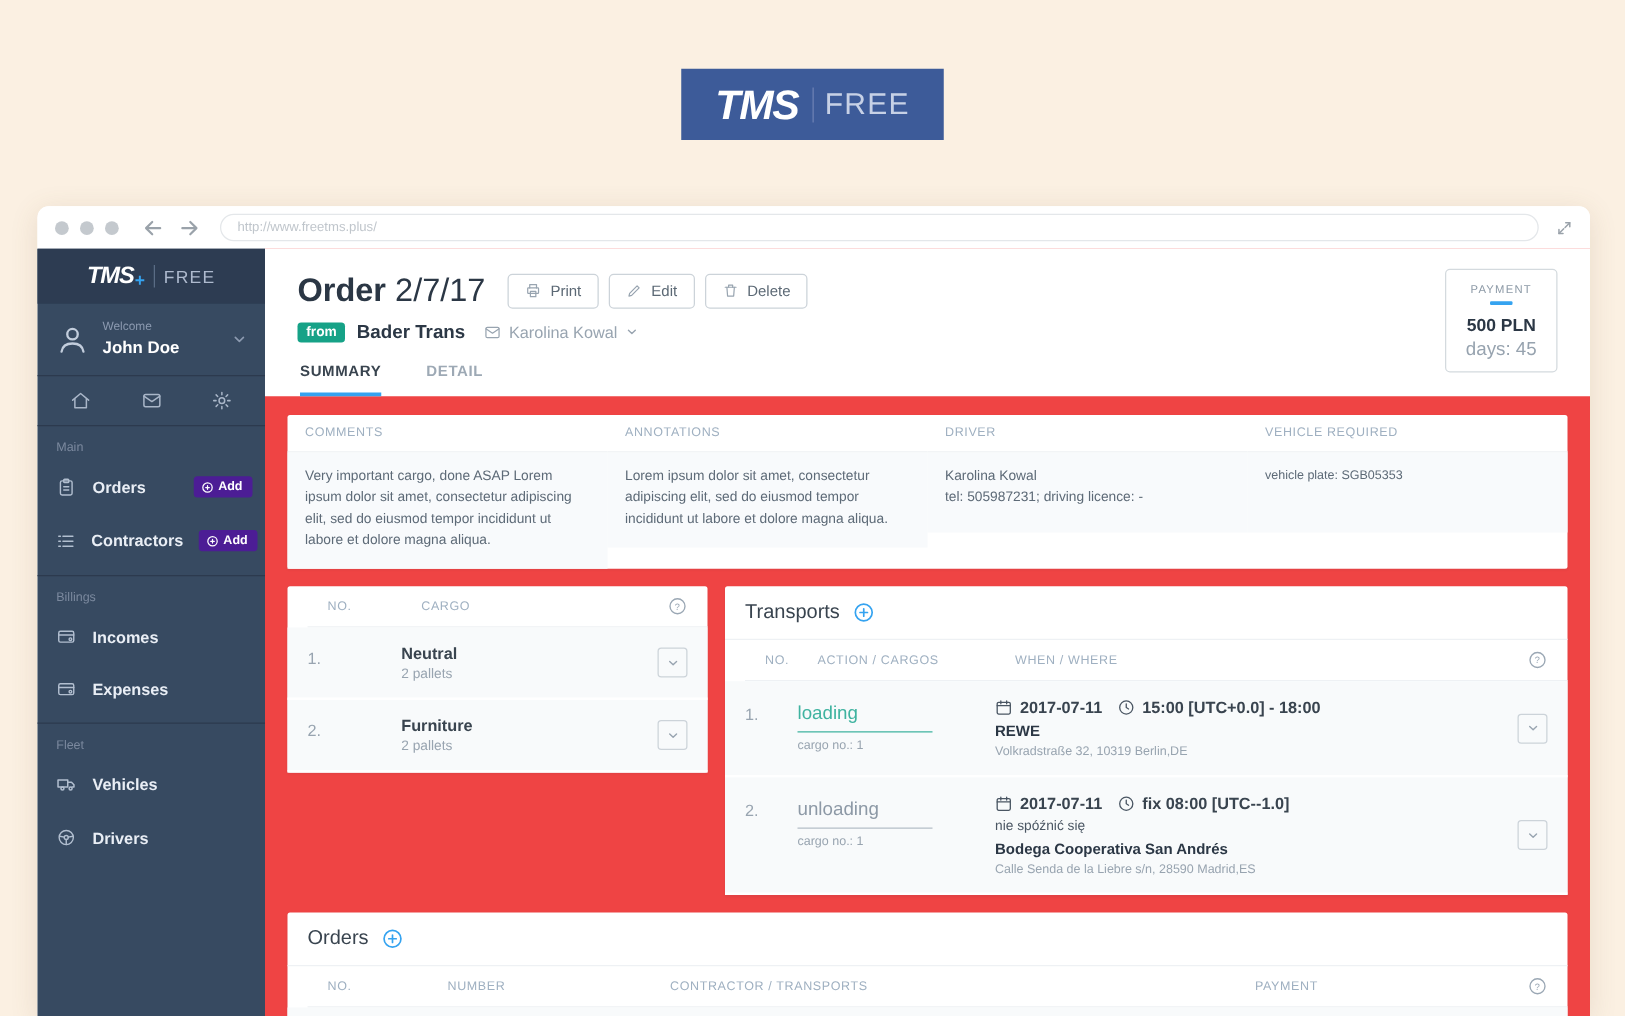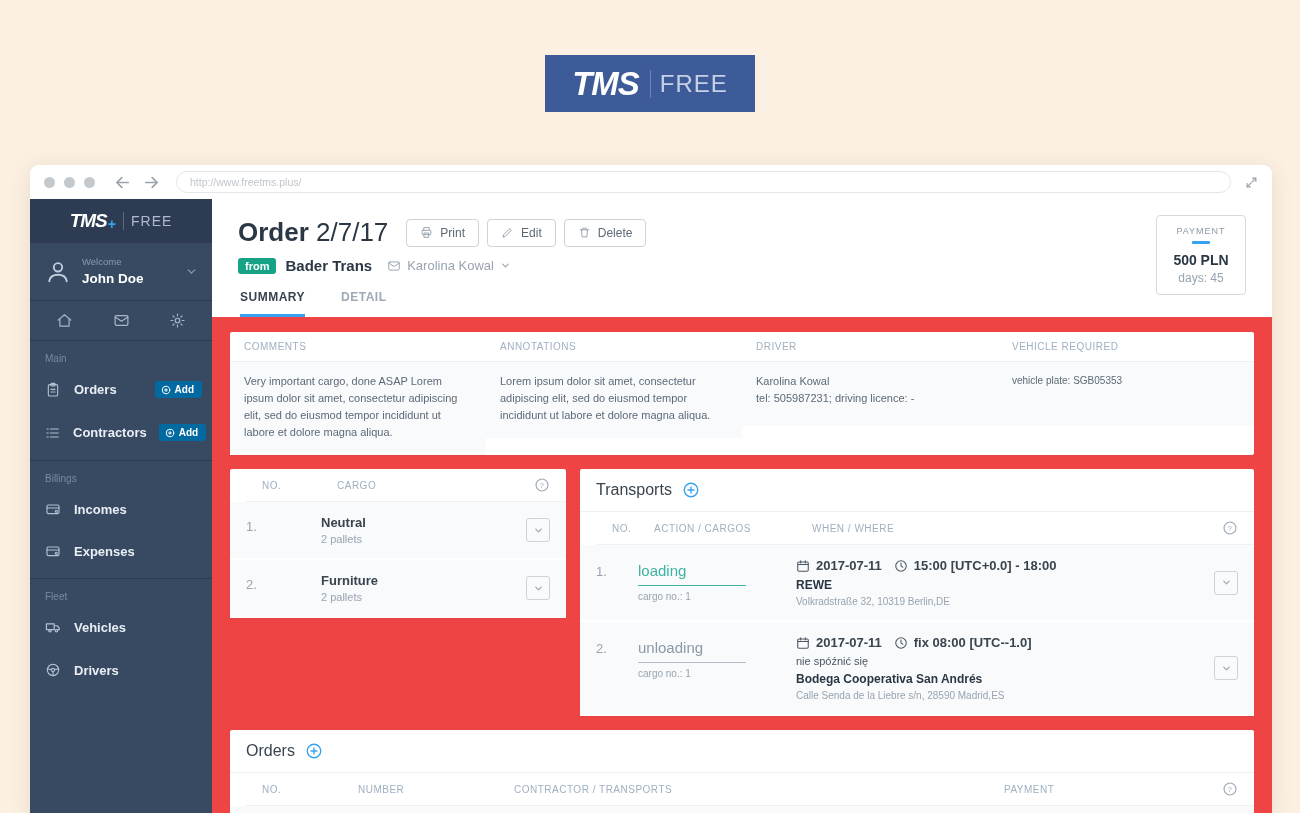--- a/index.html
+++ b/index.html
@@ -46,21 +46,21 @@
   .side-user .welcome { font-size:9.5px; color:#8c9ab0; margin-bottom:2px; }
   .side-user .uname { font-size:13.5px; font-weight:700; color:#fff; }
   .user-icon { color:#c2cddc; }
   .side-chevron { color:#8c9ab0; }
   .side-icons { display:flex; justify-content:space-between; padding:11px 26px; border-bottom:1px solid #2c3a4e; color:#a9b6c8; }
   .side-section { border-bottom:1px solid #2c3a4e; padding-bottom:6px; }
   .side-section-label { padding:12px 15px 4px; font-size:10px; color:#7b899e; }
   .side-item { display:flex; align-items:center; gap:12px; padding:13px 10px 13px 15px;
     font-size:13px; font-weight:600; color:#e9eef5; cursor:pointer; }
   .side-item .icn { color:#b2bfd0; width:17px; }
-  .add-btn { margin-left:auto; background:#0369a1; color:#fff; font-size:10px; font-weight:700;
+  .add-btn { margin-left:auto; background:#4c1d95; color:#fff; font-size:10px; font-weight:700;
     border:none; border-radius:3px; padding:3px 8px 3px 6px; display:flex; align-items:center; gap:4px; cursor:pointer; }
 
   
   .content { flex:1; background:#ef4444; min-width:0; display:flex; flex-direction:column; }
   .page-header { background:#fff; padding:18px 26px 0; position:relative; flex-shrink:0; }
   .title-row { display:flex; align-items:center; gap:8px; }
   .page-title { font-size:26px; color:#2b3745; margin-right:10px; }
   .page-title .t1 { font-weight:700; }
   .page-title .t2 { font-weight:400; }
   .hbtn { display:inline-flex; align-items:center; gap:7px; border:1px solid #ccd3d9; background:#fff;
@@ -71,21 +71,21 @@
   .contractor-name { font-size:15px; font-weight:700; color:#2b3745; }
   .contact { display:flex; align-items:center; gap:6px; color:#98a4b0; font-size:13px; margin-left:6px; cursor:pointer; }
   .tabs { display:flex; gap:36px; margin-top:16px; padding-left:2px; }
   .tab { font-size:12px; font-weight:700; letter-spacing:.5px; padding-bottom:10px; color:#9da9b5; cursor:pointer; border-bottom:3px solid transparent; }
   .tab.active { color:#39444f; border-bottom-color:#35a3f0; }
   .payment-box { position:absolute; right:26px; top:16px; width:90px; border:1px solid #d4dade; border-radius:4px;
     background:#fff; text-align:center; padding:10px 6px 9px; }
   .payment-box .plabel { font-size:9px; letter-spacing:1px; color:#8c99a6; }
   .payment-box .pdash { width:18px; height:3px; background:#35a3f0; margin:5px auto 8px; border-radius:1px; }
   .payment-box .pamount { font-size:14px; font-weight:700; color:#2b3745; }
-  .payment-box .pdays { font-size:12px; color:#97a3af; margin-top:3px; }
+  .payment-box .pdays { font-size:15px; color:#97a3af; margin-top:3px; }
 
   .page-body { padding:15px 18px; flex:1; }
   .panel { background:#fff; border-radius:2px; box-shadow:0 1px 2px rgba(40,60,80,.07); }
 
   
   .info-grid { display:grid; grid-template-columns:1fr 1fr 1fr 1fr; margin-bottom:14px; }
   .info-col .ihead { padding:9px 14px; font-size:10px; letter-spacing:.5px; color:#9fb0c1; border-bottom:1px solid #eef1f4; }
   .info-col .ibody { padding:11px 14px 14px; font-size:11px; color:#5d6a77; line-height:1.55; background:#f8fafc; min-height:64px; }
   .ibody.small { font-size:10px; }
 
@@ -117,21 +117,21 @@
   .cargo-no { font-size:10px; color:#98a4b0; margin-top:5px; }
   .t-when { flex:1; min-width:0; }
   .when-line { display:flex; align-items:center; gap:6px; font-size:13px; font-weight:600; color:#39444f; }
   .when-line .icn { color:#4a5663; }
   .when-note { font-size:11px; color:#4a5663; margin-top:5px; }
   .when-place { font-size:12px; font-weight:700; color:#2b3745; margin-top:5px; }
   .when-addr { font-size:10px; color:#98a4b0; margin-top:4px; }
 
   
   .orders-panel { margin-top:14px; }
-  .oh-no { width:96px; } .oh-number { width:156px; } .oh-contractor { flex:1; } .oh-payment { width:218px; }
+  .oh-no { width:96px; } .oh-number { width:178px; } .oh-contractor { flex:1; } .oh-payment { width:218px; }
 </style>
 </head>
 <body>
 
 <div class="top-logo">
   <span class="brand">TMS</span>
   <span class="sep"></span>
   <span class="variant">FREE</span>
 </div>
 

